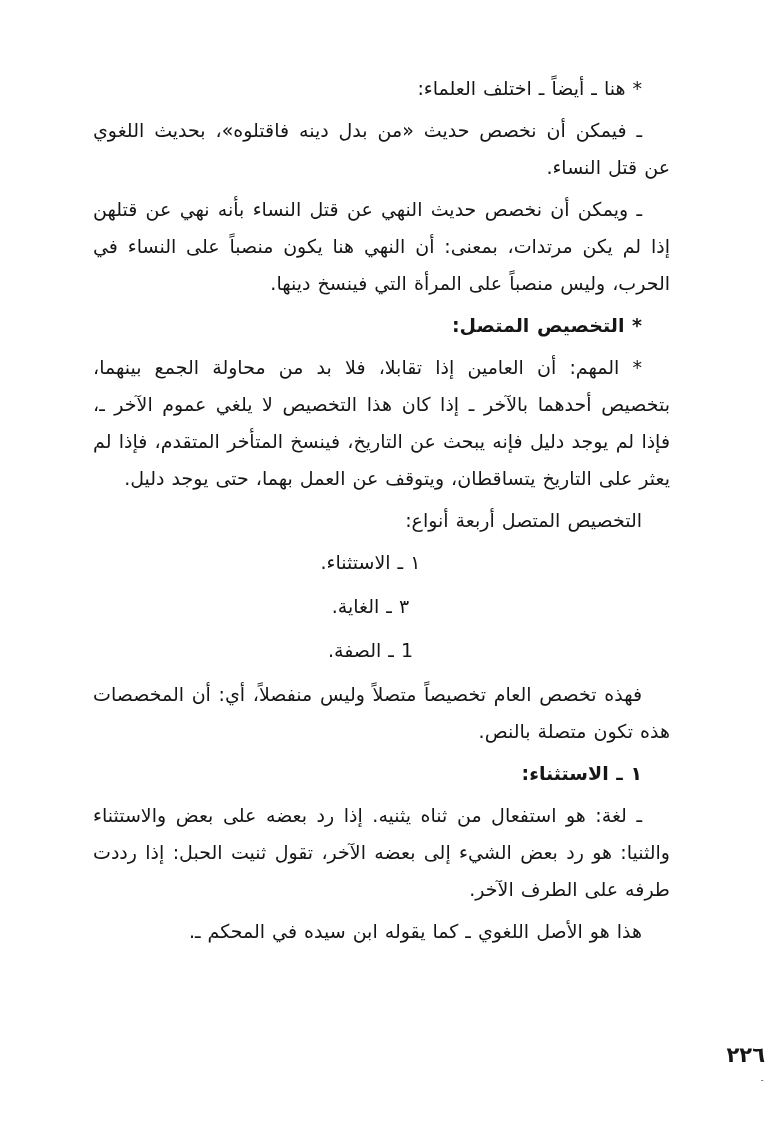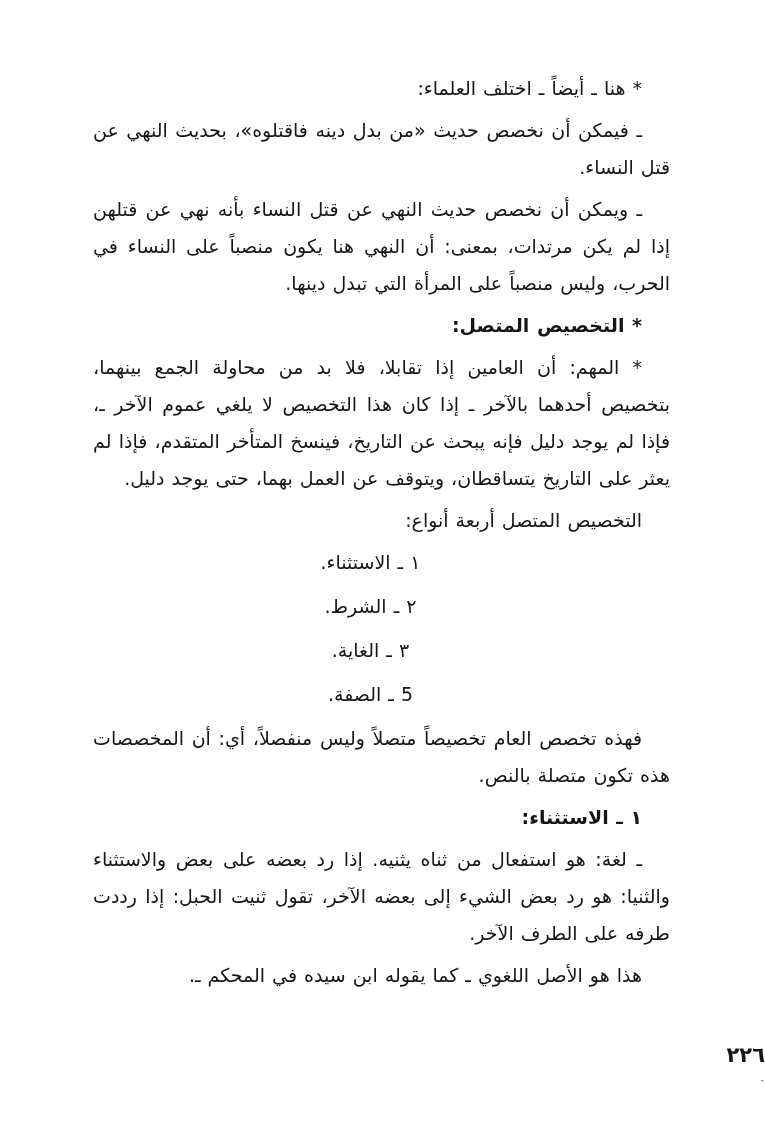--- a/index.html
+++ b/index.html
@@ -65,37 +65,36 @@
 </style>
 </head>
 <body>
 
 <div class="page">
 
   <div class="text-block">
 
     <p class="para no-justify">* هنا ـ أيضاً ـ اختلف العلماء:</p>
 
-    <p class="para">ـ فيمكن أن نخصص حديث «من بدل دينه فاقتلوه»، بحديث النهي عن قتل النساء.</p>
+    <p class="para">ـ فيمكن أن نخصص حديث «من بدل دينه فاقتلوه»، بحديث اللغوي عن قتل النساء.</p>
 
-    <p class="para">ـ ويمكن أن نخصص حديث النهي عن قتل النساء بأنه نهي عن قتلهن إذا لم يكن مرتدات، بمعنى: أن النهي هنا يكون منصباً على النساء في الحرب، وليس منصباً على المرأة التي تبدل دينها.</p>
+    <p class="para">ـ ويمكن أن نخصص حديث النهي عن قتل النساء بأنه نهي عن قتلهن إذا لم يكن مرتدات، بمعنى: أن النهي هنا يكون منصباً على النساء في الحرب، وليس منصباً على المرأة التي فينسخ دينها.</p>
 
     <p class="para heading">* التخصيص المتصل:</p>
 
     <p class="para">* المهم: أن العامين إذا تقابلا، فلا بد من محاولة الجمع بينهما، بتخصيص أحدهما بالآخر ـ إذا كان هذا التخصيص لا يلغي عموم الآخر ـ، فإذا لم يوجد دليل فإنه يبحث عن التاريخ، فينسخ المتأخر المتقدم، فإذا لم يعثر على التاريخ يتساقطان، ويتوقف عن العمل بهما، حتى يوجد دليل.</p>
 
     <p class="para no-justify">التخصيص المتصل أربعة أنواع:</p>
 
     <p class="para list-item">١ ـ الاستثناء.</p>
 
-    <p class="para list-item">٢ ـ الشرط.</p>
 
     <p class="para list-item">٣ ـ الغاية.</p>
 
-    <p class="para list-item">5 ـ الصفة.</p>
+    <p class="para list-item">1 ـ الصفة.</p>
 
     <p class="para">فهذه تخصص العام تخصيصاً متصلاً وليس منفصلاً، أي: أن المخصصات هذه تكون متصلة بالنص.</p>
 
     <p class="para heading">١ ـ الاستثناء:</p>
 
     <p class="para">ـ لغة: هو استفعال من ثناه يثنيه. إذا رد بعضه على بعض والاستثناء والثنيا: هو رد بعض الشيء إلى بعضه الآخر، تقول ثنيت الحبل: إذا رددت طرفه على الطرف الآخر.</p>
 
     <p class="para">هذا هو الأصل اللغوي ـ كما يقوله ابن سيده في المحكم ـ.</p>
 
   </div>

